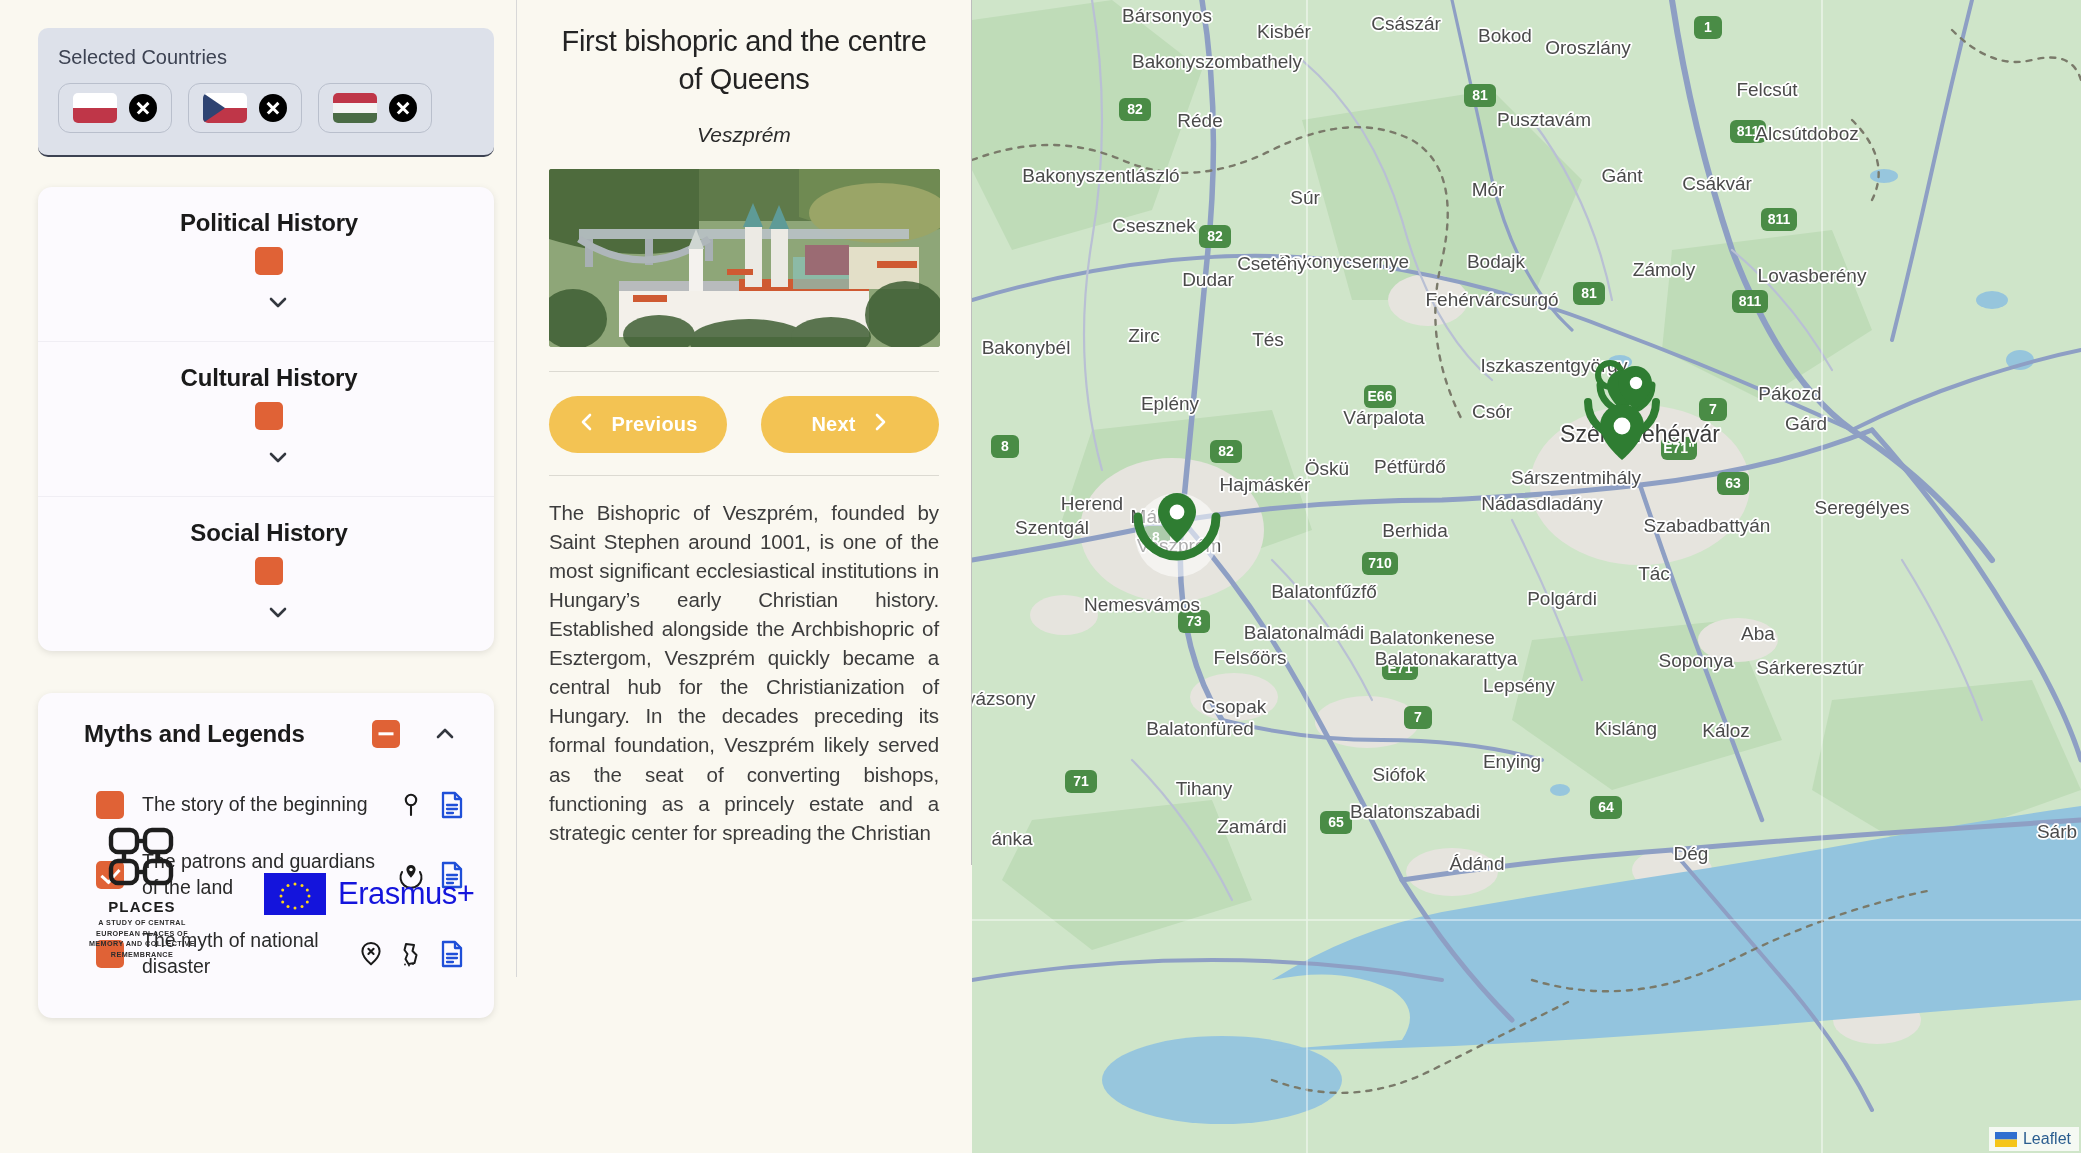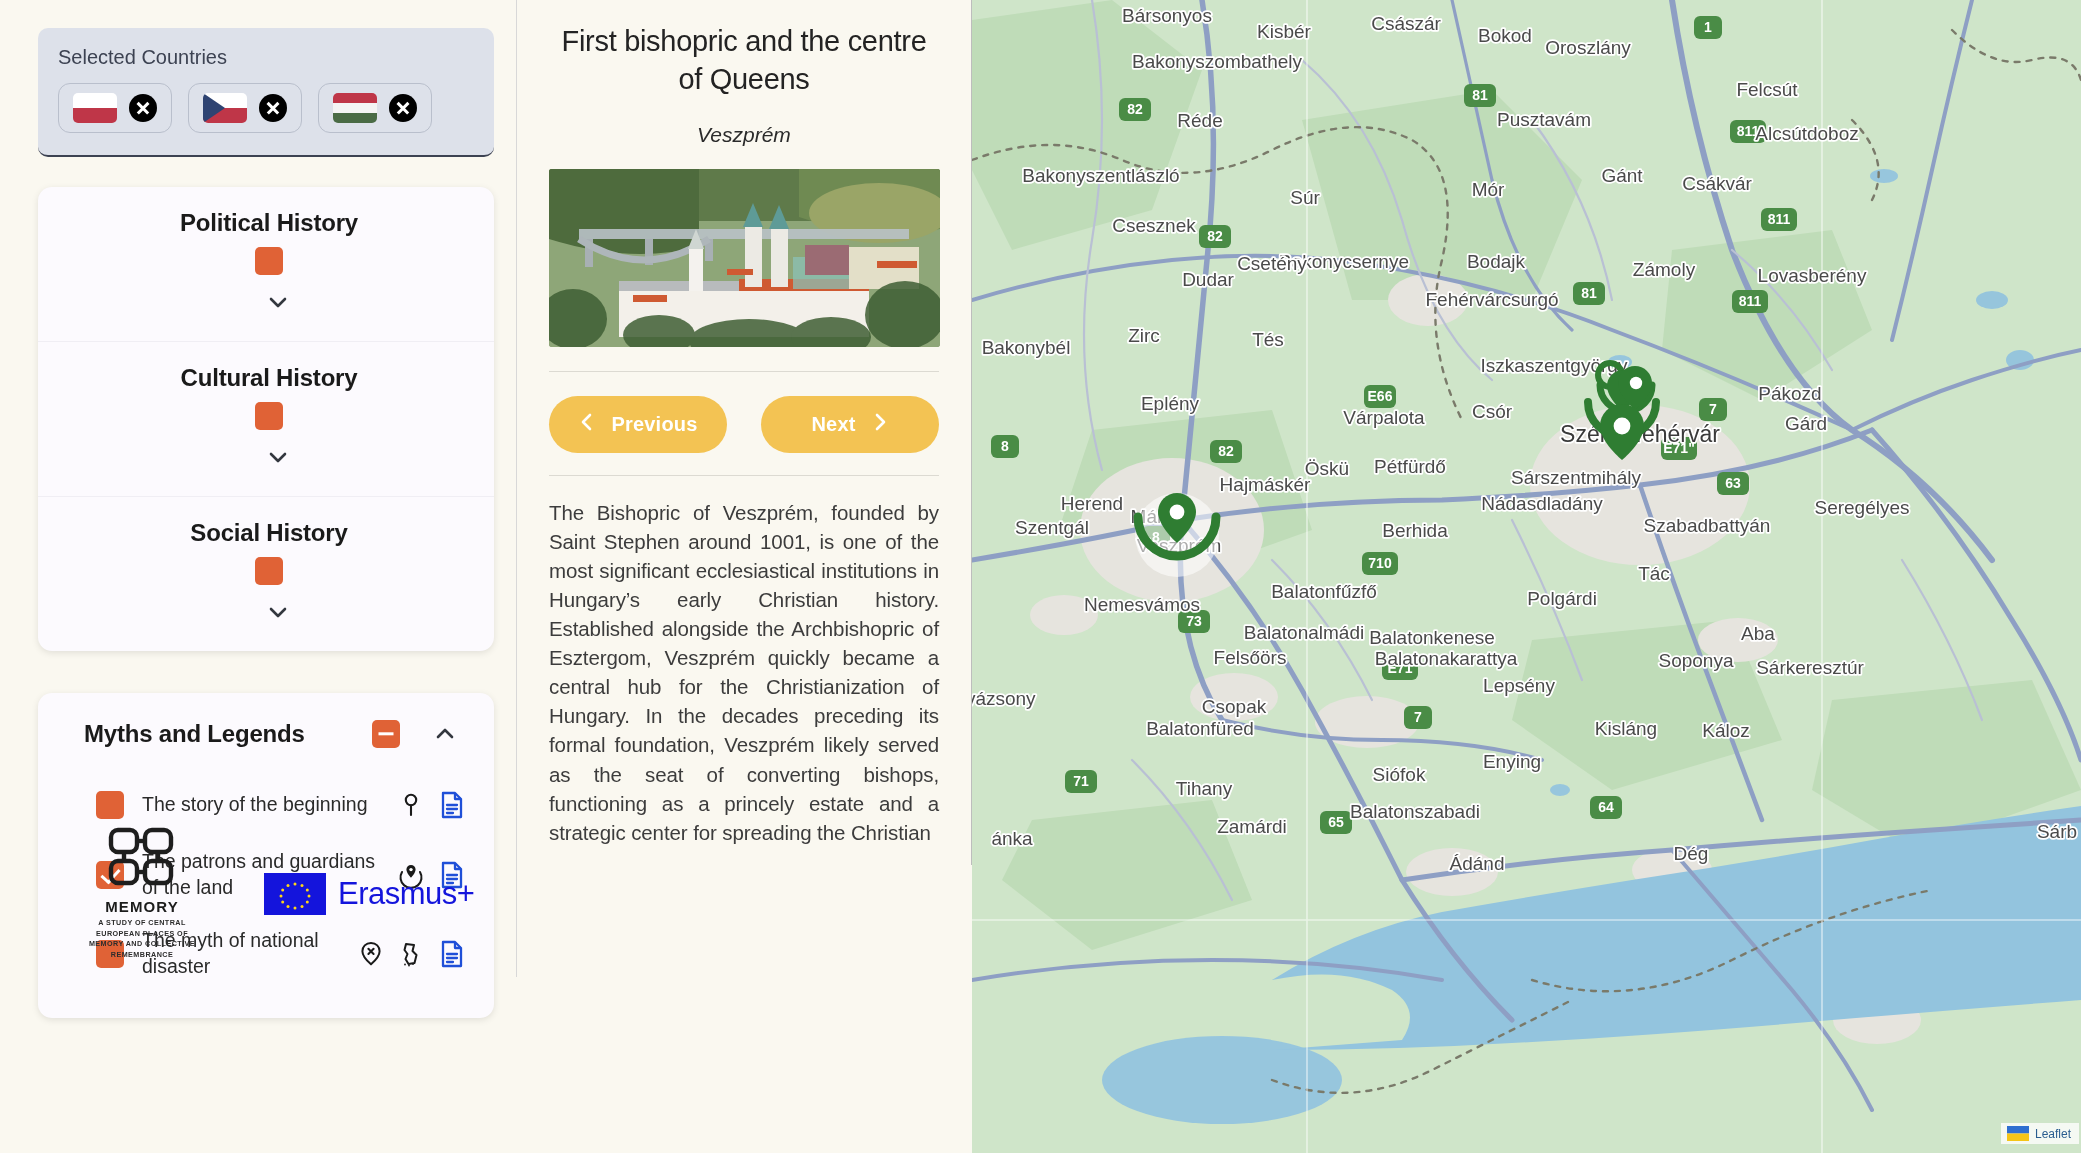--- a/index.html
+++ b/index.html
@@ -177,23 +177,23 @@
     letter-spacing: -0.1px;
   }
 
   
   .map {
     flex: 1 1 auto; height: 1153px; position: relative;
     overflow: hidden; background: #cde4c8;
   }
   .map svg.mapsvg { position: absolute; inset: 0; width: 100%; height: 100%; display:block; }
   .leaflet-attr {
-    position: absolute; right: 2px; bottom: 9px;
+    position: absolute; right: 2px; bottom: 2px;
     background: rgba(255,255,255,0.78);
-    font-size: 12px; color: #2a5d8f;
+    font-size: 16px; color: #2a5d8f;
     padding: 3px 8px 3px 6px;
     display: flex; align-items: center; gap: 6px;
     font-family: "Liberation Sans", sans-serif;
   }
   .ua-flag { width: 22px; height: 15px; display:block; }
   .maplbl { font-size: 19px; fill: #4a4a4a; font-family: "Liberation Sans", sans-serif;
             paint-order: stroke; stroke: #fff; stroke-width: 3.5px; stroke-linejoin: round; }
   .maplbl.big { font-size: 23px; fill: #3a3a3a; }
   .shield { font-size: 14px; fill: #fff; font-weight: bold; font-family: "Liberation Sans", sans-serif; }
 </style>
@@ -376,21 +376,21 @@
             <rect x="4" y="3" width="26" height="22" rx="7"></rect>
             <rect x="38" y="3" width="26" height="22" rx="7"></rect>
             <rect x="4" y="34" width="26" height="22" rx="7"></rect>
             <rect x="38" y="34" width="26" height="22" rx="7"></rect>
             <line x1="30" y1="14" x2="38" y2="14"></line>
             <line x1="30" y1="45" x2="38" y2="45"></line>
             <line x1="17" y1="25" x2="17" y2="34"></line>
             <line x1="51" y1="25" x2="51" y2="34"></line>
           </svg>
         </span>
-        <div class="recall-name">MEMORY</div>
+        <div class="recall-name">PLACES</div>
         <div class="recall-sub">A STUDY OF CENTRAL EUROPEAN PLACES OF MEMORY AND COLLECTIVE REMEMBRANCE</div>
       </div>
       <div class="erasmus">
         <span class="eu-flag">
           <svg viewBox="0 0 62 42">
               <rect width="62" height="42" fill="#1414dc"></rect>
             <g fill="#ffd617">
               <circle cx="31" cy="11" r="1.5"></circle>
                 <circle cx="38" cy="12.6" r="1.5"></circle>
               <circle cx="43.3" cy="17" r="1.5"></circle>

